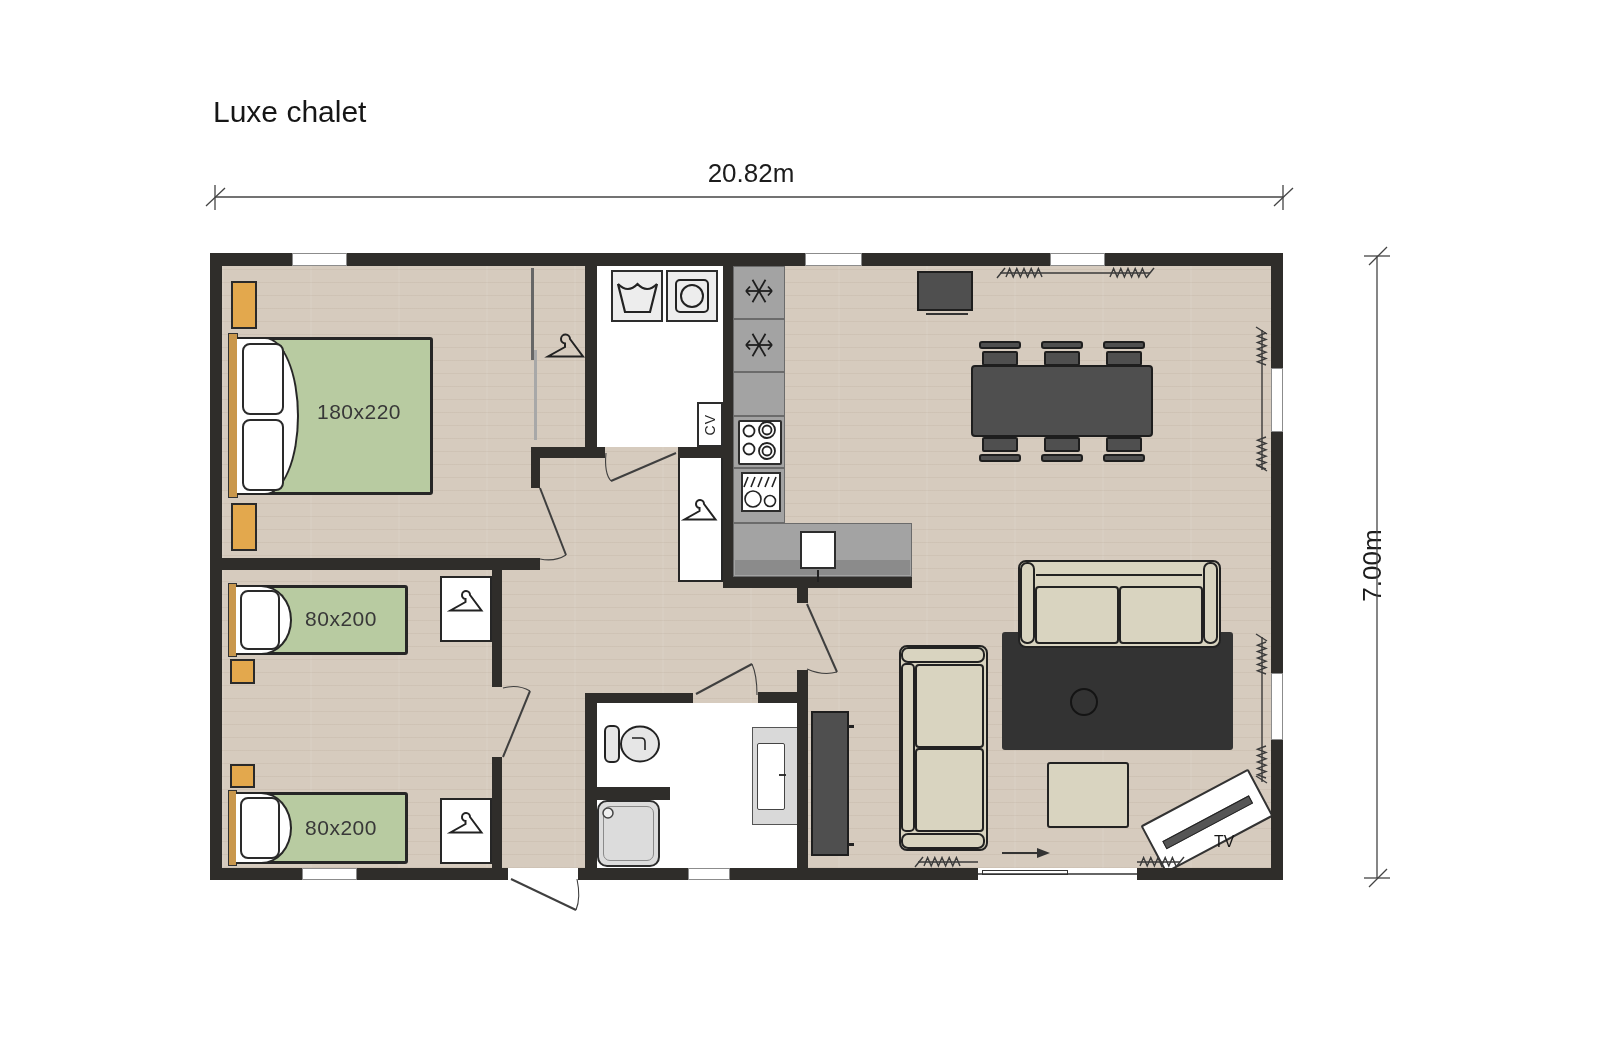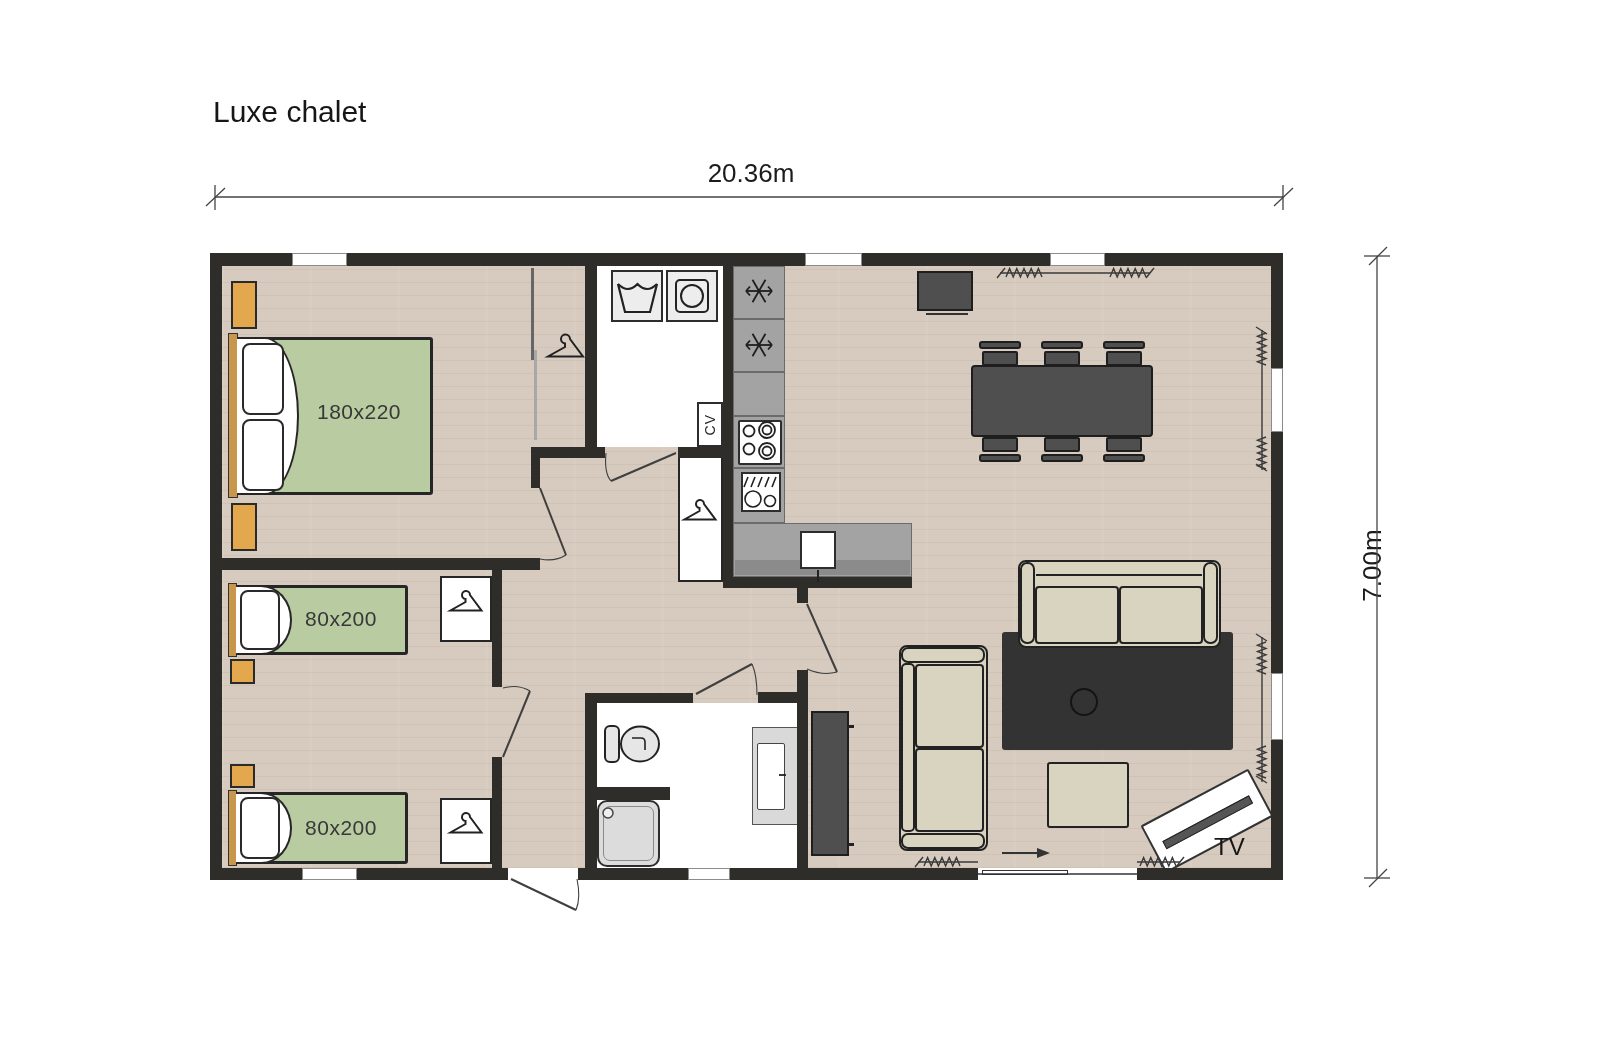--- a/index.html
+++ b/index.html
@@ -28,31 +28,31 @@
   .dark{position:absolute;background:#4f4f4f;border:2px solid #1e1e1e;box-sizing:border-box;}
   .beige{position:absolute;background:#d9d4c0;border:2px solid #222;box-sizing:border-box;}
   .sofa-part{position:absolute;background:#d9d4c0;border:2px solid #222;box-sizing:border-box;}
   .rug{position:absolute;background:#333333;border-radius:3px;}
   .fixture{position:absolute;background:#e3e3e3;border:2px solid #2d2d2d;box-sizing:border-box;}
   .dimtext{position:absolute;font-size:26px;color:#1c1c1c;text-align:center;}
   #title{position:absolute;left:213px;top:95px;font-size:30px;color:#161616;}
   #cv-box{position:absolute;left:697px;top:402px;width:26px;height:45px;background:#fff;border:2px solid #2d2d2d;
           box-sizing:border-box;display:flex;align-items:center;justify-content:center;}
   #cv-box span{writing-mode:vertical-rl;transform:rotate(180deg);font-size:14px;color:#222;letter-spacing:1px;}
-  #tv-label{position:absolute;left:1214px;top:833px;width:50px;font-size:24px;color:#161616;}
+  #tv-label{position:absolute;left:1214px;top:833px;width:50px;font-size:16px;color:#161616;}
   svg{position:absolute;left:0;top:0;pointer-events:none;}
 </style>
 </head>
 <body>
 
 <div id="page">
 
   <div id="title">Luxe chalet</div>
 
-  <div class="dimtext" style="left:651px;top:158px;width:200px;">20.36m</div>
+  <div class="dimtext" style="left:651px;top:158px;width:200px;">20.82m</div>
   <div class="dimtext" style="left:1317px;top:550px;width:110px;transform:rotate(-90deg);">7.00m</div>
 
   <div class="abs wood" style="left:222px;top:266px;width:1049px;height:602px;"></div>
   <div class="whitefloor" style="left:597px;top:266px;width:126px;height:181px;"></div>
   <div class="whitefloor" style="left:597px;top:703px;width:200px;height:165px;"></div>
 
   <div class="rug" style="left:1002px;top:632px;width:231px;height:118px;"></div>
   <div class="abs" style="left:1070px;top:688px;width:28px;height:28px;border:2.5px solid #141414;border-radius:50%;box-sizing:border-box;"></div>
 
   <div class="beige" style="left:1018px;top:560px;width:203px;height:88px;border-radius:8px;"></div>

